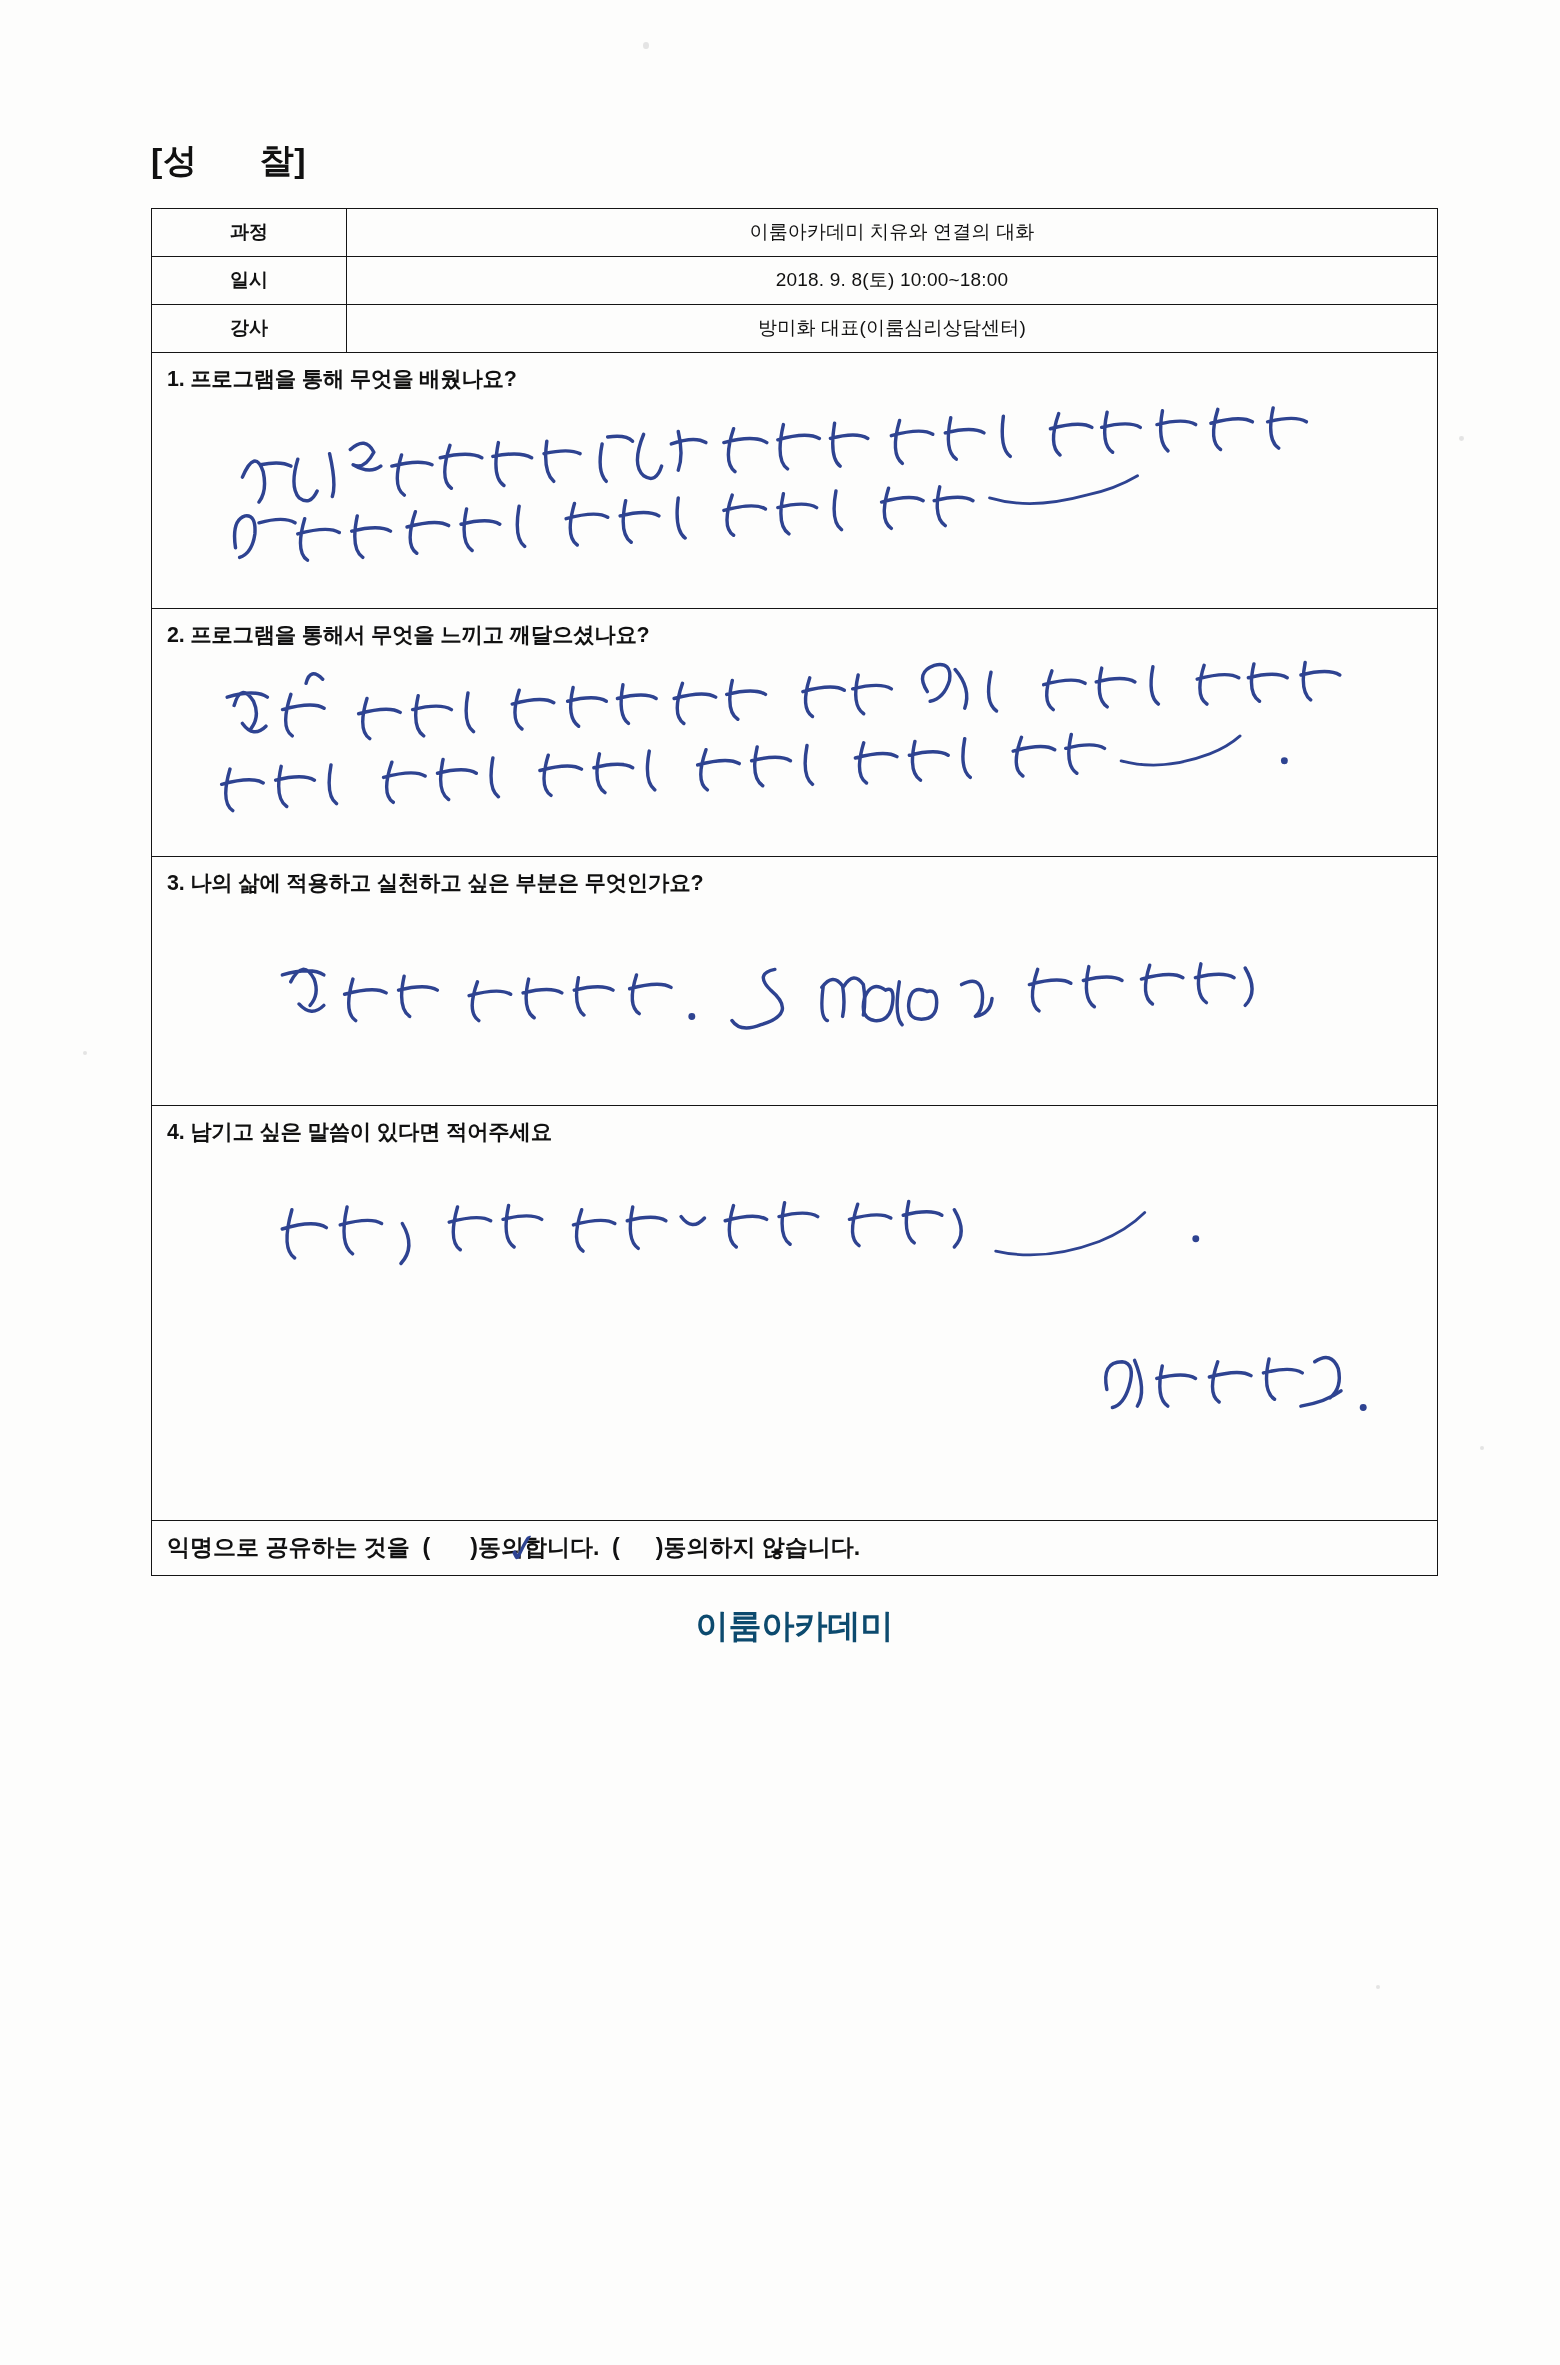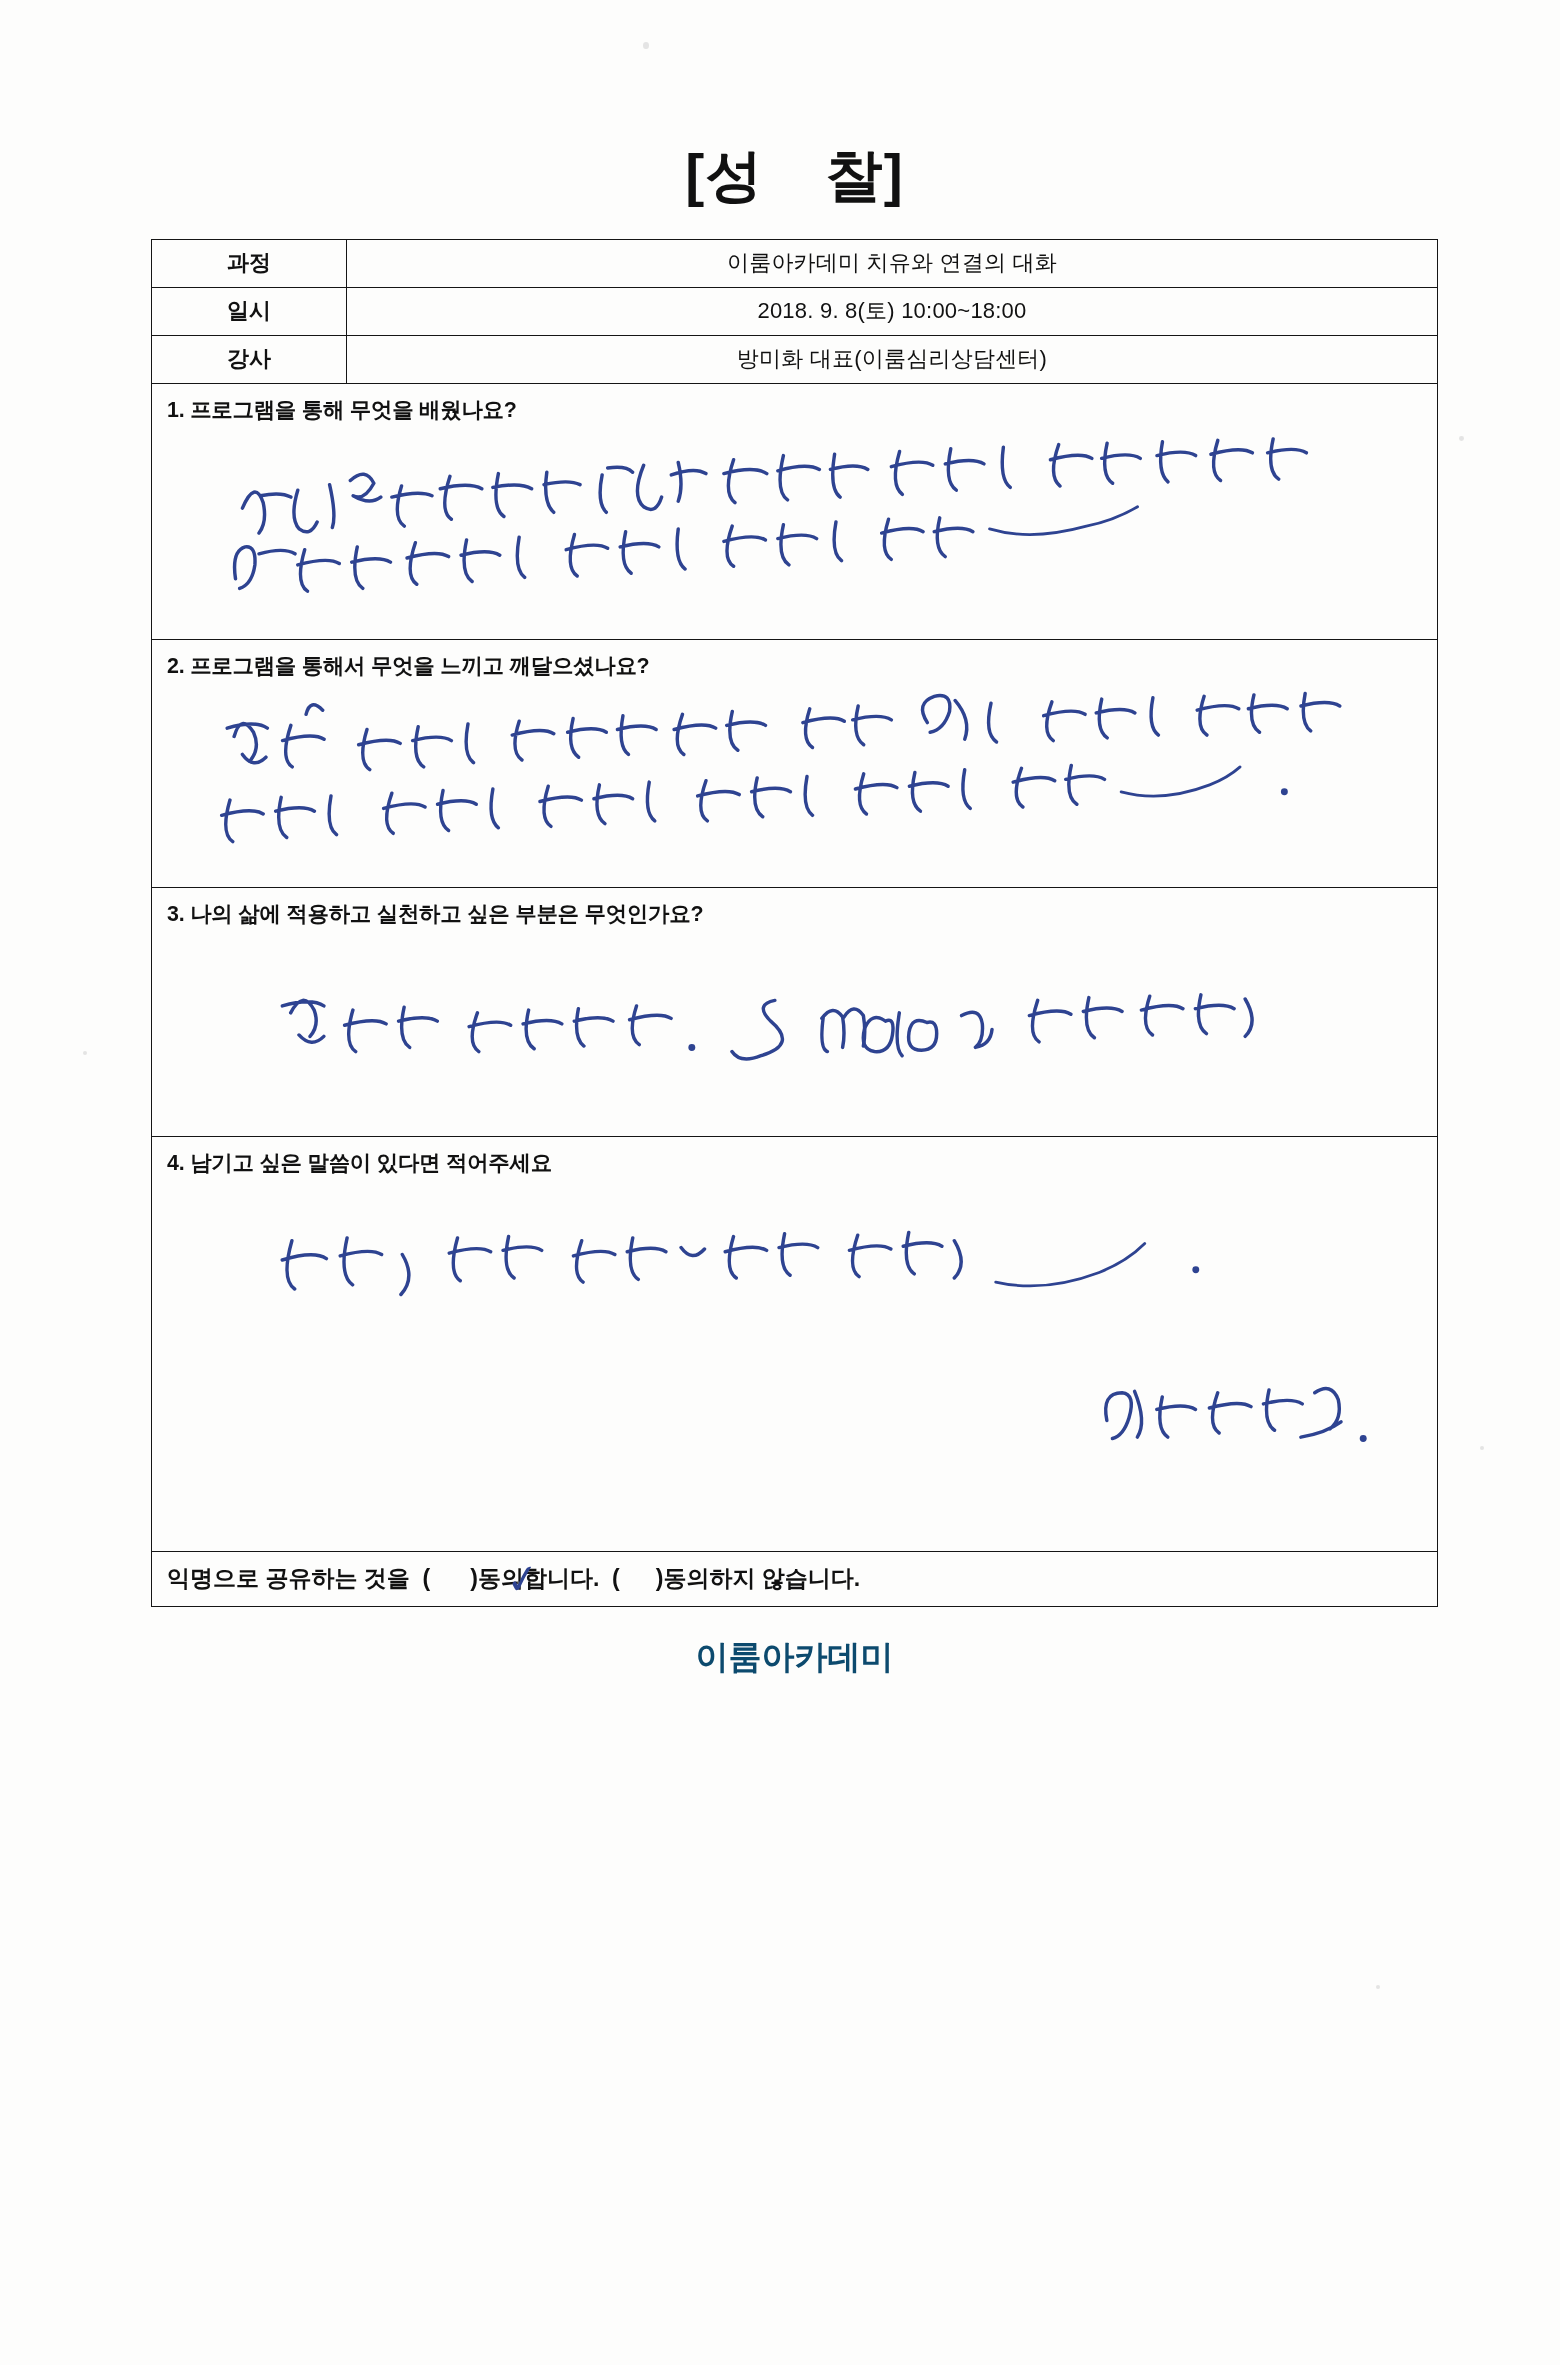--- a/index.html
+++ b/index.html
@@ -31,39 +31,39 @@
   }
 
   .doc {
     position: absolute;
     left: 151px;
     top: 138px;
     width: 1287px;
   }
 
   .doc-title {
-    text-align: center;
-    font-size: 57px;
+    text-align: left;
+    font-size: 34px;
     font-weight: bold;
     letter-spacing: 0.02em;
     color: #111;
     margin: 0 0 23.5px 0;
     font-family: "Liberation Sans", sans-serif;
   }
   .doc-title .sp { display: inline-block; width: 62px; }
 
   table.meta {
     border-collapse: collapse;
     width: 1287px;
     table-layout: fixed;
   }
   table.meta td {
     border: 1.4px solid #151515;
     height: 47px;
-    font-size: 22px;
+    font-size: 19px;
     text-align: center;
     vertical-align: middle;
     font-weight: bold;
     color: #111;
     padding: 0;
   }
   table.meta td.key { width: 194px; }
   table.meta td.val { font-weight: normal; letter-spacing: .01em; }
 
   .qblock {

